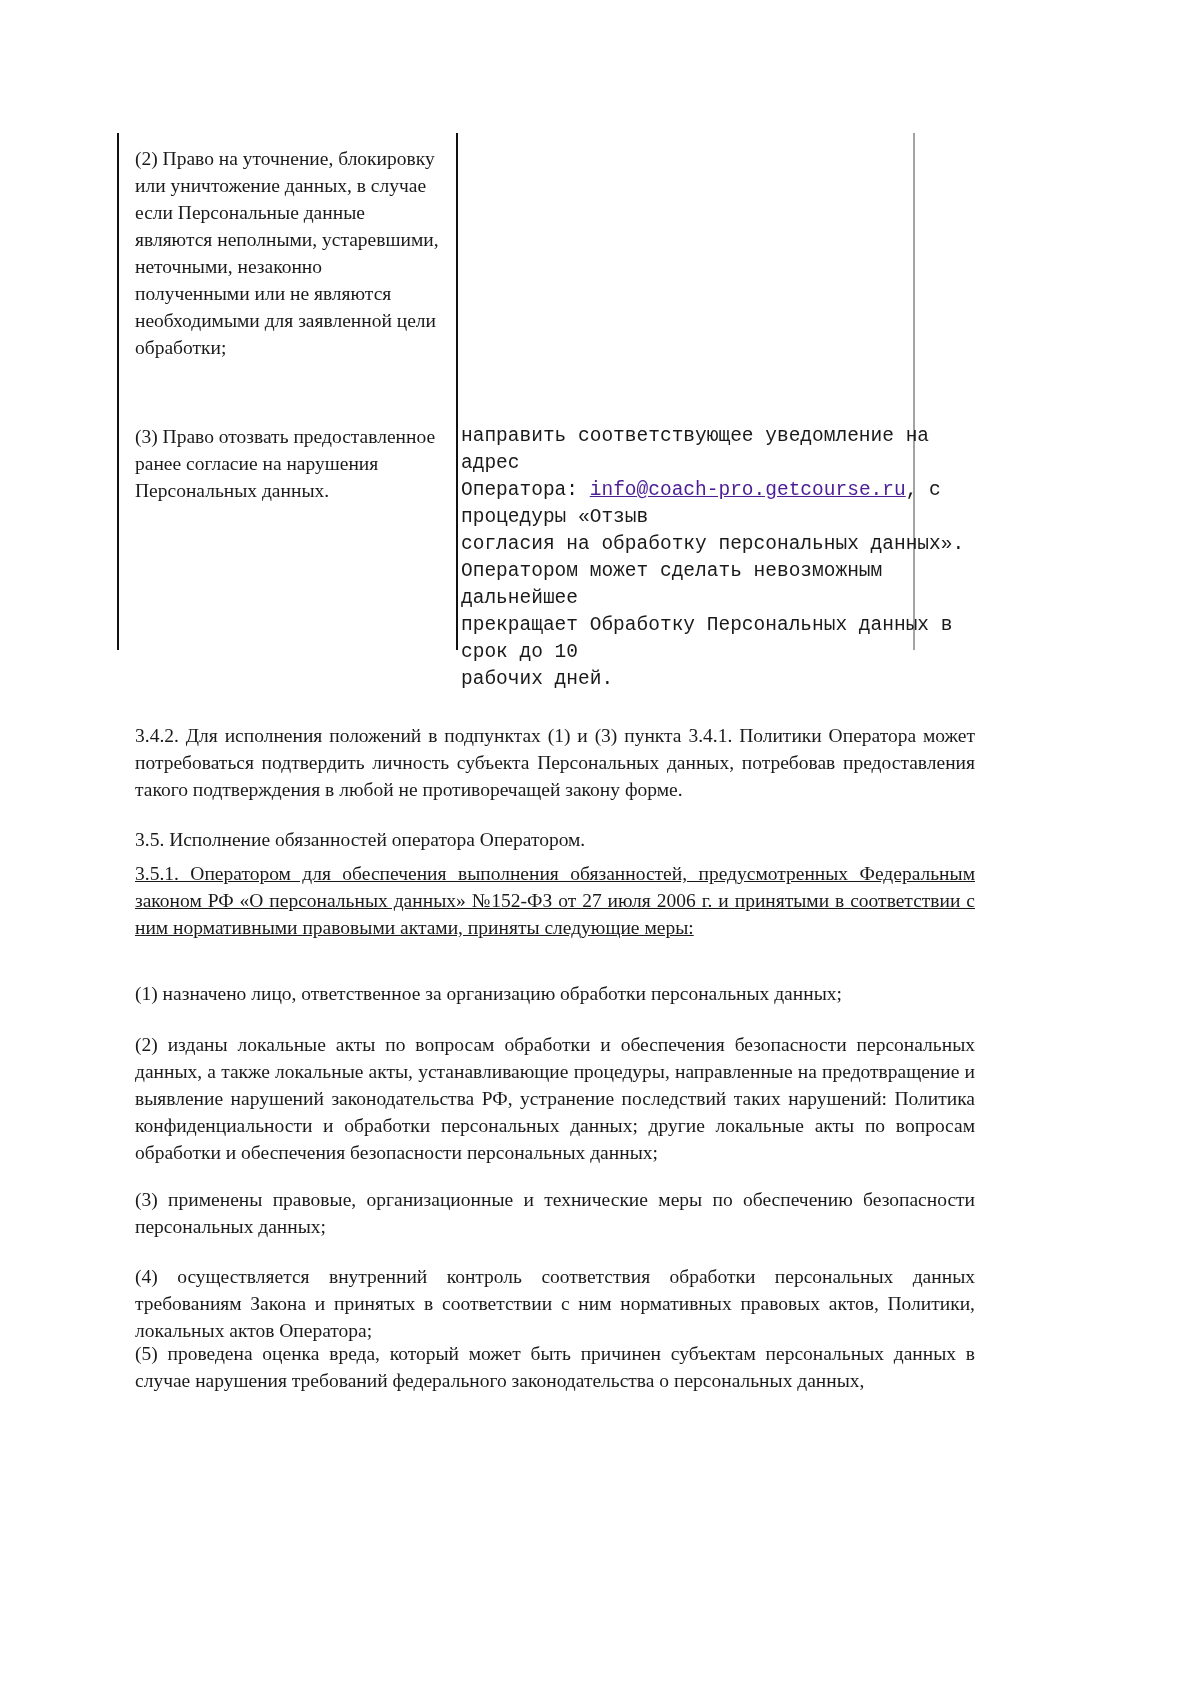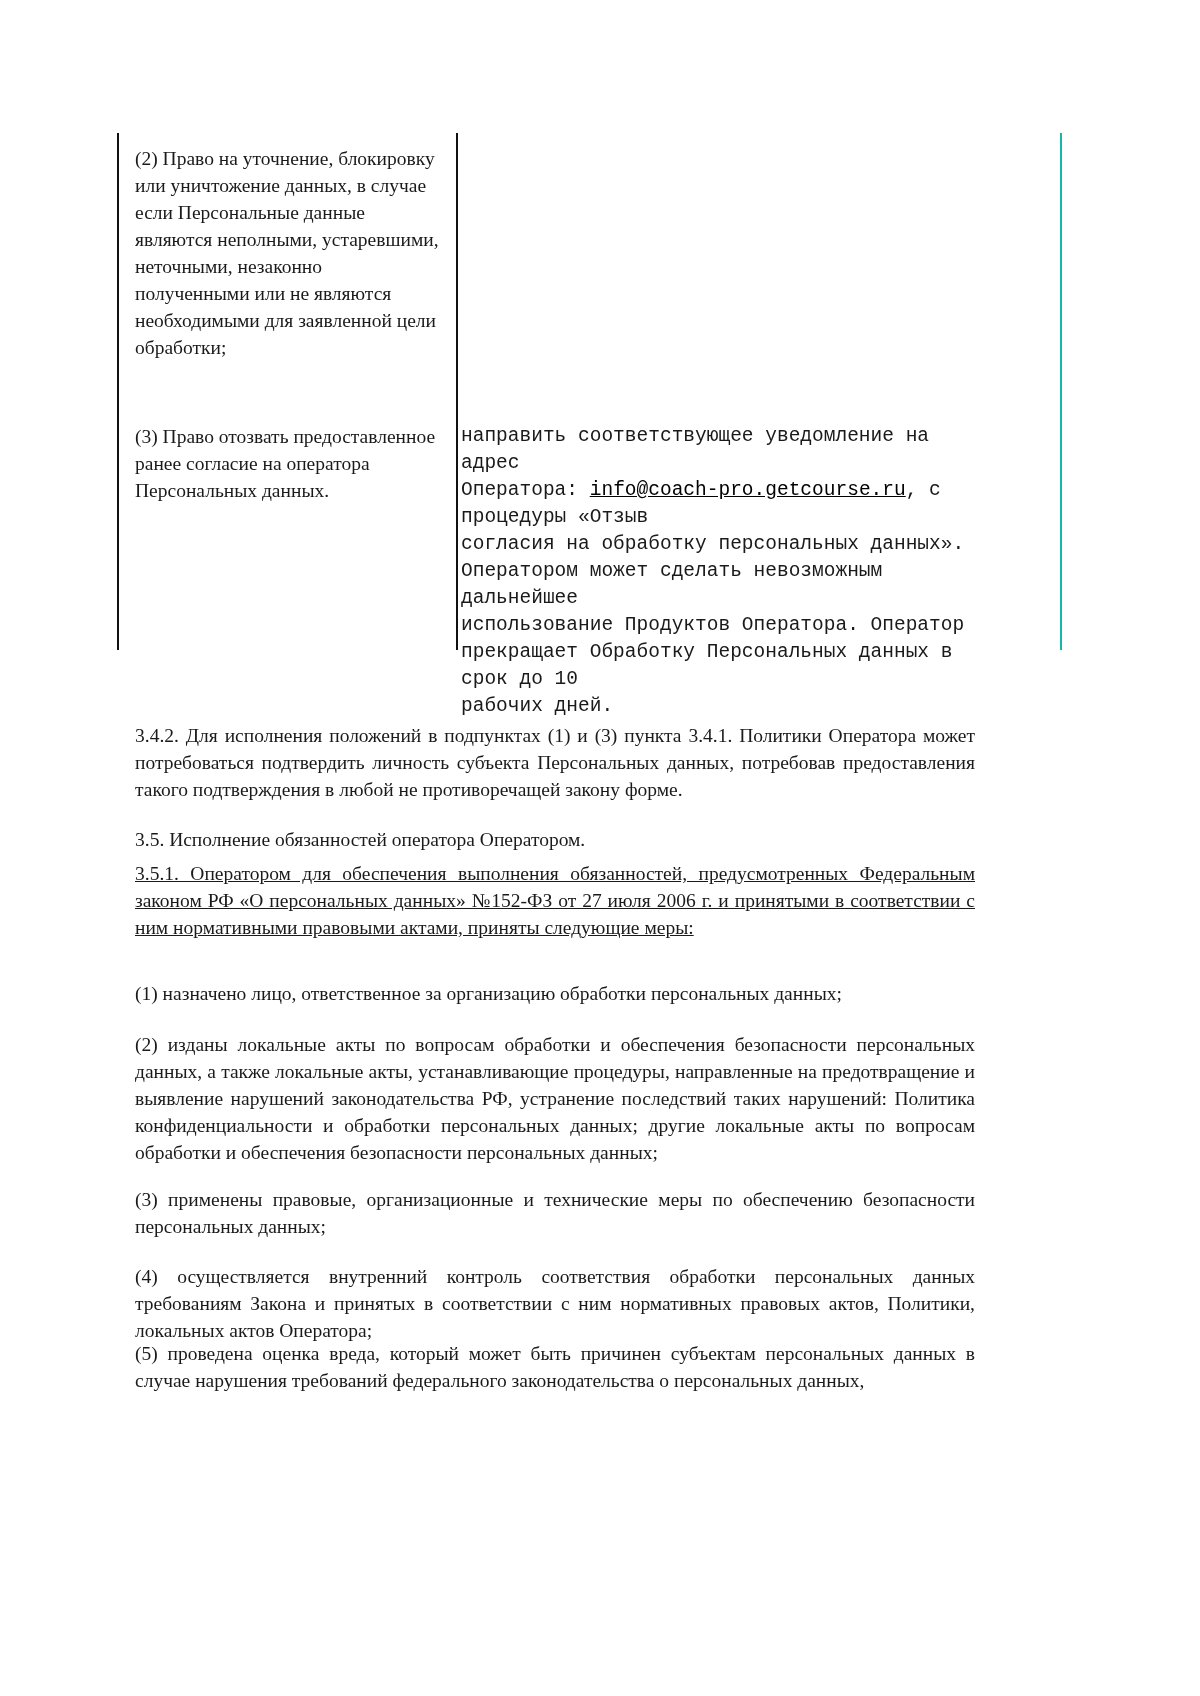--- a/index.html
+++ b/index.html
@@ -20,45 +20,45 @@
     .page {
       position: absolute;
       left: 0; top: 0;
       width: 1200px; height: 1696px;
     }
     
     .rights-table {
       position: absolute;
       left: 117px;
       top: 133px;
-      width: 945px;
+      width: 798px;
       height: 517px;
       border-left: 2px solid #111;
-      border-right: 2px solid #14b8a6;
+      border-right: 2px solid #a3a3a3;
       box-sizing: border-box;
     }
     .col-divider {
       position: absolute;
       left: 337px;
       top: 0;
       width: 2px;
       height: 100%;
       background: #111;
     }
     .cell {
       position: absolute;
       box-sizing: border-box;
     }
     .cell.left { left: 16px; width: 320px; }
     .cell.right { left: 342px; width: 530px; font-family: Liberation Mono, monospace; }
     .row2 .cell.left { top: 12px; }
     .row3 .cell.left, .row3 .cell.right { top: 290px; }
     .cell p { margin: 0; }
     a.link {
-      color: #000000;
+      color: #4c1d95;
       text-decoration: underline;
     }
     
     .body-text {
       position: absolute;
       left: 135px;
       width: 840px;
     }
     .body-text p {
       margin: 0;
@@ -84,29 +84,28 @@
         <p>неточными, незаконно</p>
         <p>полученными или не являются</p>
         <p>необходимыми для заявленной цели</p>
         <p>обработки;</p>
       </div>
     </div>
 
     <div class="row3">
       <div class="cell left">
         <p>(3) Право отозвать предоставленное</p>
-        <p>ранее согласие на оператора</p>
+        <p>ранее согласие на нарушения</p>
         <p>Персональных данных.</p>
       </div>
       <div class="cell right">
         <p>направить соответствующее уведомление на адрес</p>
         <p><span>Оператора: </span><a class="link" href="#">info@coach-pro.getcourse.ru</a><span>, с процедуры «Отзыв</span></p>
         <p>согласия на обработку персональных данных».</p>
         <p>Оператором может сделать невозможным дальнейшее</p>
-        <p>использование Продуктов Оператора. Оператор</p>
         <p>прекращает Обработку Персональных данных в срок до 10</p>
         <p>рабочих дней.</p>
       </div>
     </div>
   </div>
 
   <div class="body-text">
     <div class="para" style="top:722px;">
       <p>3.4.2. Для исполнения положений в подпунктах (1) и (3) пункта 3.4.1. Политики Оператора может потребоваться подтвердить личность субъекта Персональных данных, потребовав предоставления такого подтверждения в любой не противоречащей закону форме.</p>
     </div>

